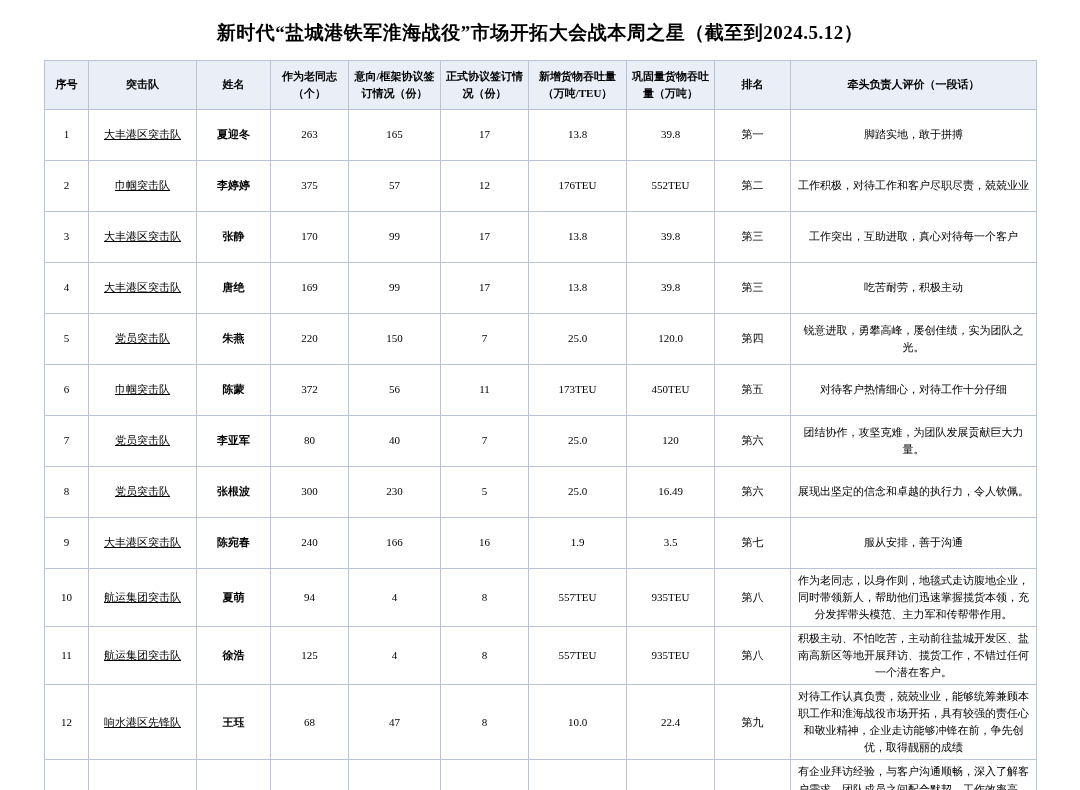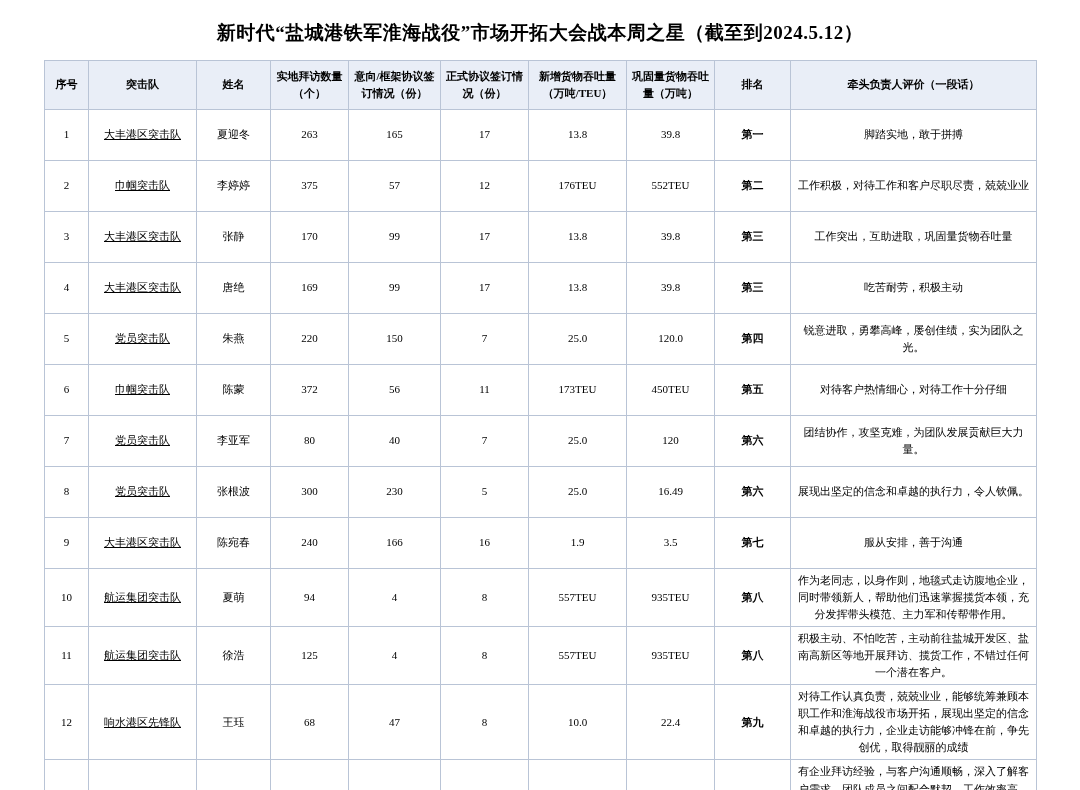--- a/index.html
+++ b/index.html
@@ -50,23 +50,23 @@
     font-size: 11px;
     padding: 6px 3px;
     height: 42px;
   }
   tbody td {
     height: 44px;
     background: #ffffff;
   }
   td.c-idx { font-size: 11px; }
   td.c-team { font-size: 11.5px; text-decoration: underline; }
-  td.c-name { font-size: 11.5px; }
+  td.c-name { font-size: 11.5px; font-weight: bold; }
   td.c-num { font-size: 11.5px; }
-  td.c-rank { font-weight: bold; font-size: 11.5px; }
+  td.c-rank { font-weight: normal; font-size: 11.5px; }
   td.c-comment {
     text-align: center;
     font-size: 11px;
     line-height: 1.75;
     padding: 5px 10px;
   }
   
   col.w-idx { width: 44px; }
   col.w-team { width: 108px; }
   col.w-name { width: 74px; }
@@ -96,21 +96,21 @@
         <col class="w-newvol">
         <col class="w-consvol">
       <col class="w-rank">
         <col class="w-comment">
     </colgroup>
     <thead>
       <tr>
         <th>序号</th>
         <th>突击队</th>
         <th>姓名</th>
-        <th>实地拜访数量（个）</th>
+        <th>作为老同志（个）</th>
         <th>意向/框架协议签订情况（份）</th>
         <th>正式协议签订情况（份）</th>
         <th>新增货物吞吐量（万吨/TEU）</th>
         <th>巩固量货物吞吐量（万吨）</th>
         <th>排名</th>
         <th>牵头负责人评价（一段话）</th>
       </tr>
     </thead>
     <tbody>
       <tr>
@@ -140,21 +140,21 @@
       <tr>
         <td class="c-idx">3</td>
         <td class="c-team">大丰港区突击队</td>
         <td class="c-name">张静</td>
         <td class="c-num">170</td>
         <td class="c-num">99</td>
         <td class="c-num">17</td>
         <td class="c-num">13.8</td>
         <td class="c-num">39.8</td>
         <td class="c-rank">第三</td>
-        <td class="c-comment">工作突出，互助进取，巩固量货物吞吐量</td>
+        <td class="c-comment">工作突出，互助进取，真心对待每一个客户</td>
       </tr>
       <tr>
         <td class="c-idx">4</td>
         <td class="c-team">大丰港区突击队</td>
         <td class="c-name">唐绝</td>
         <td class="c-num">169</td>
         <td class="c-num">99</td>
         <td class="c-num">17</td>
         <td class="c-num">13.8</td>
         <td class="c-num">39.8</td>
@@ -248,21 +248,21 @@
       <tr>
         <td class="c-idx">12</td>
         <td class="c-team">响水港区先锋队</td>
         <td class="c-name">王珏</td>
         <td class="c-num">68</td>
         <td class="c-num">47</td>
         <td class="c-num">8</td>
         <td class="c-num">10.0</td>
         <td class="c-num">22.4</td>
         <td class="c-rank">第九</td>
-        <td class="c-comment">对待工作认真负责，兢兢业业，能够统筹兼顾本职工作和淮海战役市场开拓，展现出坚定的信念和卓越的执行力，企业走访能够冲锋在前，争先创优，取得靓丽的成绩</td>
+        <td class="c-comment">对待工作认真负责，兢兢业业，能够统筹兼顾本职工作和淮海战役市场开拓，具有较强的责任心和敬业精神，企业走访能够冲锋在前，争先创优，取得靓丽的成绩</td>
       </tr>
       <tr>
         <td class="c-idx">13</td>
         <td class="c-team">响水港区先锋队</td>
         <td class="c-name">郑泽刚</td>
         <td class="c-num">114</td>
         <td class="c-num">38</td>
         <td class="c-num">6</td>
         <td class="c-num">34.8</td>
         <td class="c-num">20.5</td>

